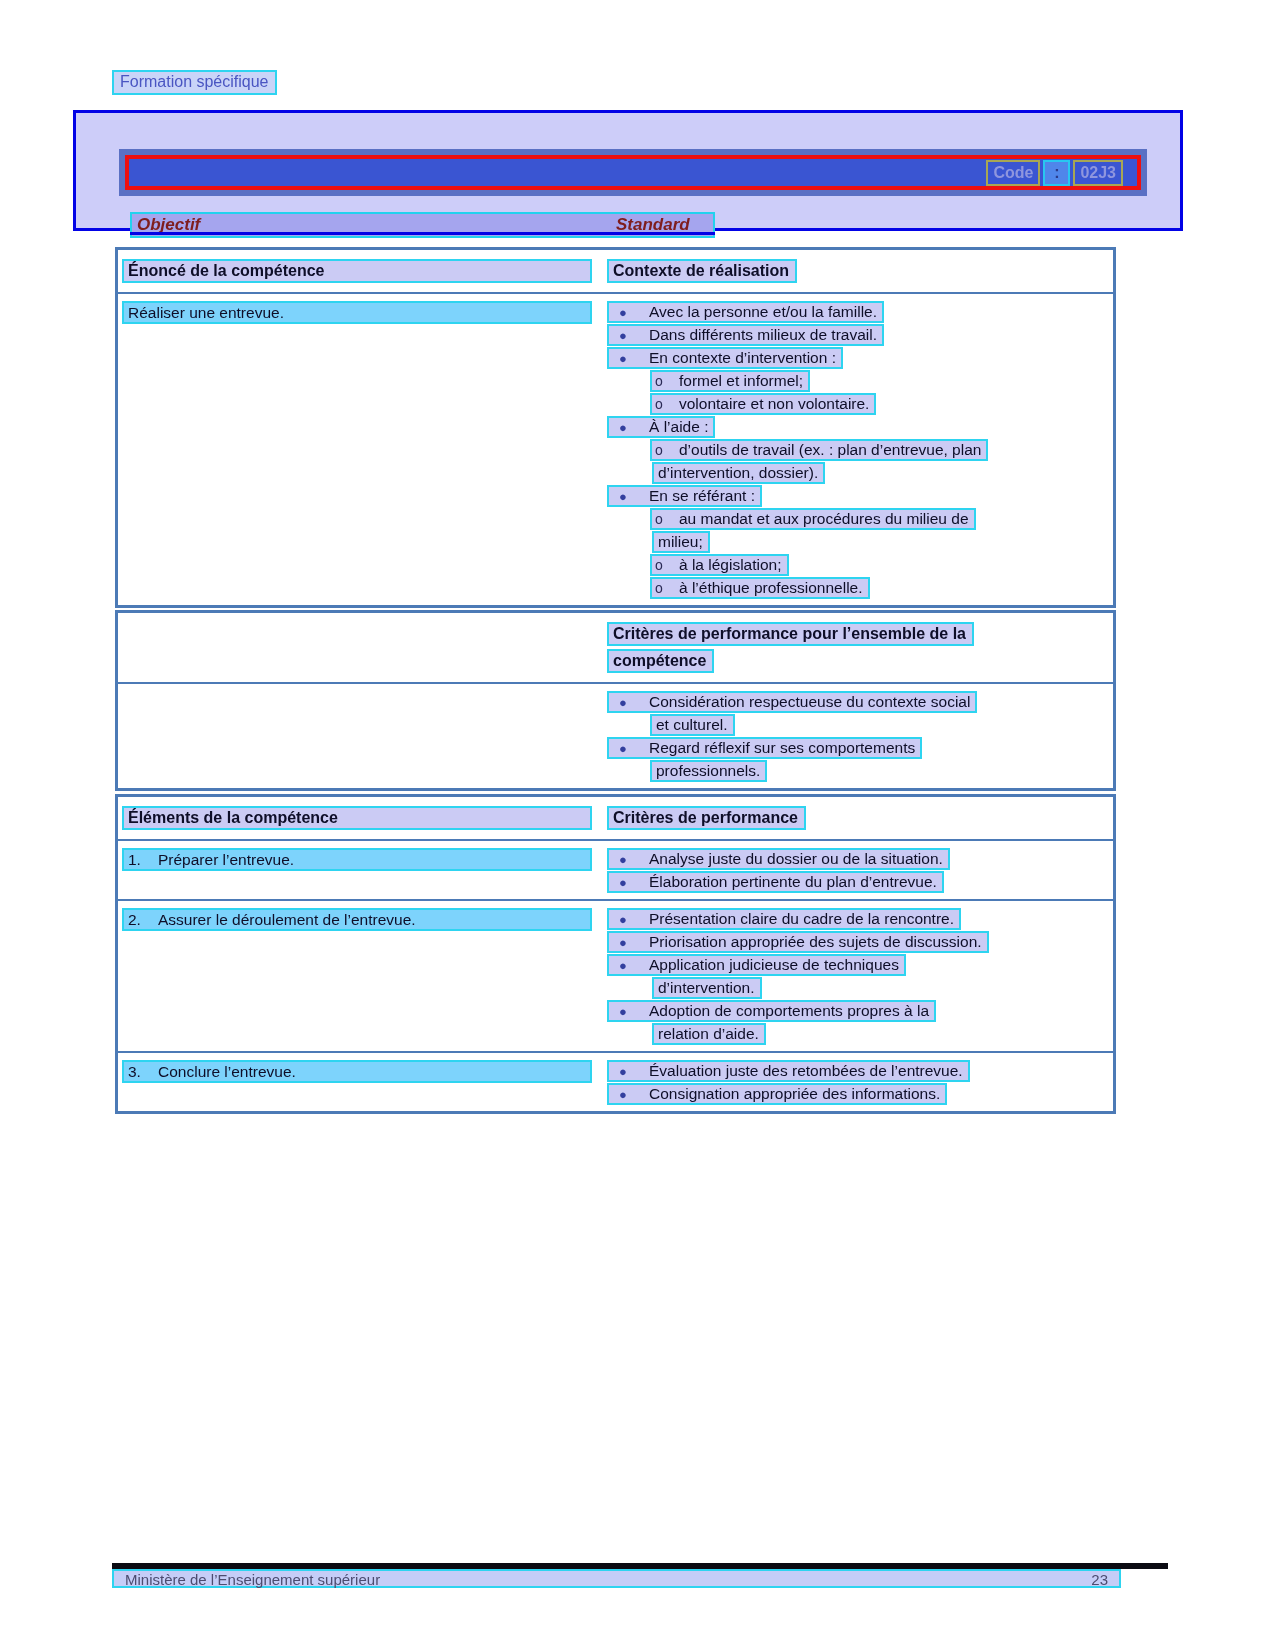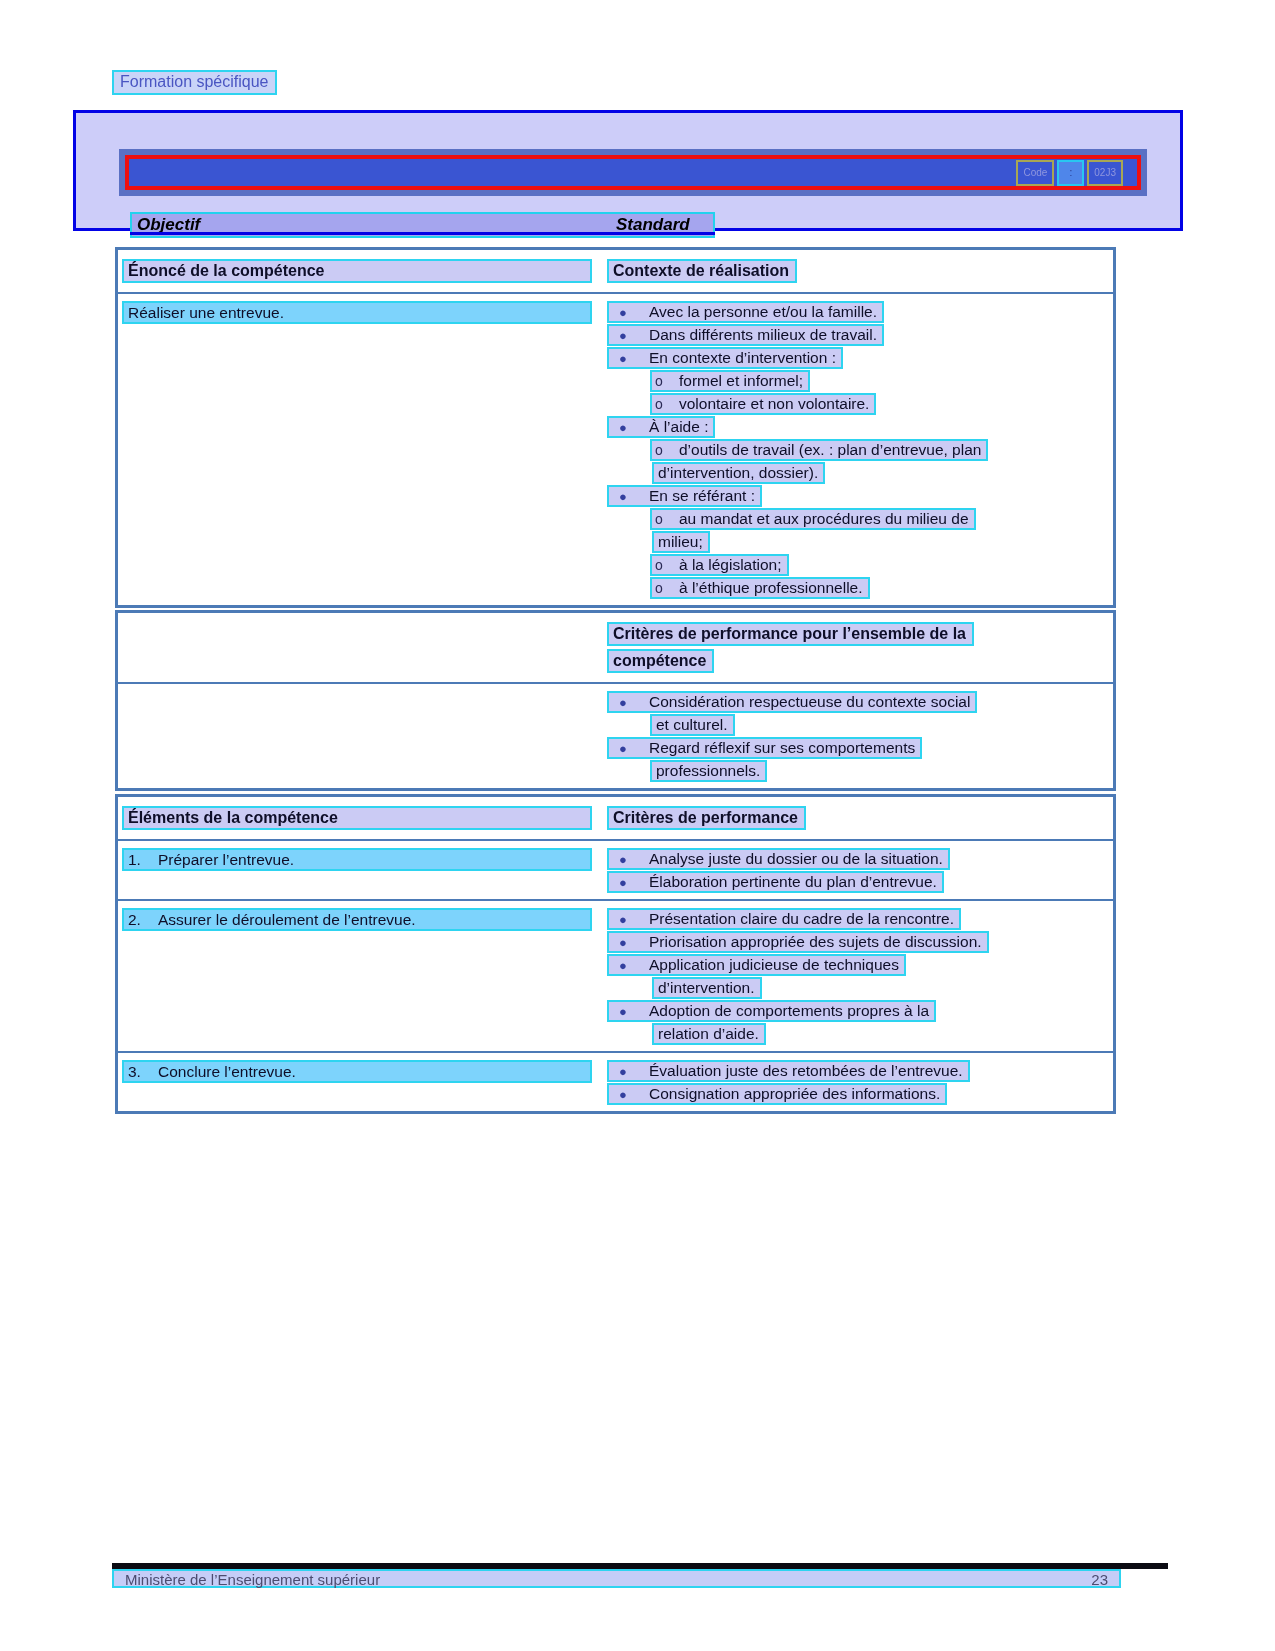--- a/index.html
+++ b/index.html
@@ -24,29 +24,29 @@
   .band{
     position:absolute;left:43px;top:36px;width:1028px;height:47px;
     background:#5a70c4;
   }
   .redbar{
     position:absolute;left:6px;top:6px;right:6px;bottom:6px;
     border:4px solid #ee0f0f;background:#3a55d2;
     display:flex;align-items:center;justify-content:flex-end;
     gap:3px;padding-right:14px;
   }
-  .chip{height:26px;line-height:22px;font-size:10px;padding:0 5px;}
+  .chip{height:26px;line-height:22px;font-size:16px;padding:0 5px;font-weight:bold;}
   .chip-y{border:2px solid #a8a654;color:#8f96de;}
   .chip-c{border:2px solid #28c7f0;background:#4f86ea;color:#2a3a8a;width:27px;text-align:center;}
 
   
   .obar{
     position:absolute;left:54px;top:99px;width:585px;height:26px;
     background:#a5a5ee;border:2px solid #22d2ee;z-index:3;
-    font-style:italic;font-weight:bold;font-size:17px;color:#000000;
+    font-style:italic;font-weight:bold;font-size:17px;color:#7f1d1d;
   }
   .obar::after{ 
     content:"";position:absolute;left:-2px;right:-2px;top:18px;height:3px;background:#0202e6;
   }
   .obar .o1{position:absolute;left:5px;top:1px;}
   .obar .o2{position:absolute;left:484px;top:1px;}
 
   
   .tbl{position:absolute;left:115px;width:1001px;border:3px solid #4c7ab6;background:#fff;}
   .hrow{display:flex;border-bottom:2px solid #4c7ab6;padding:9px 0 8px 0;}

